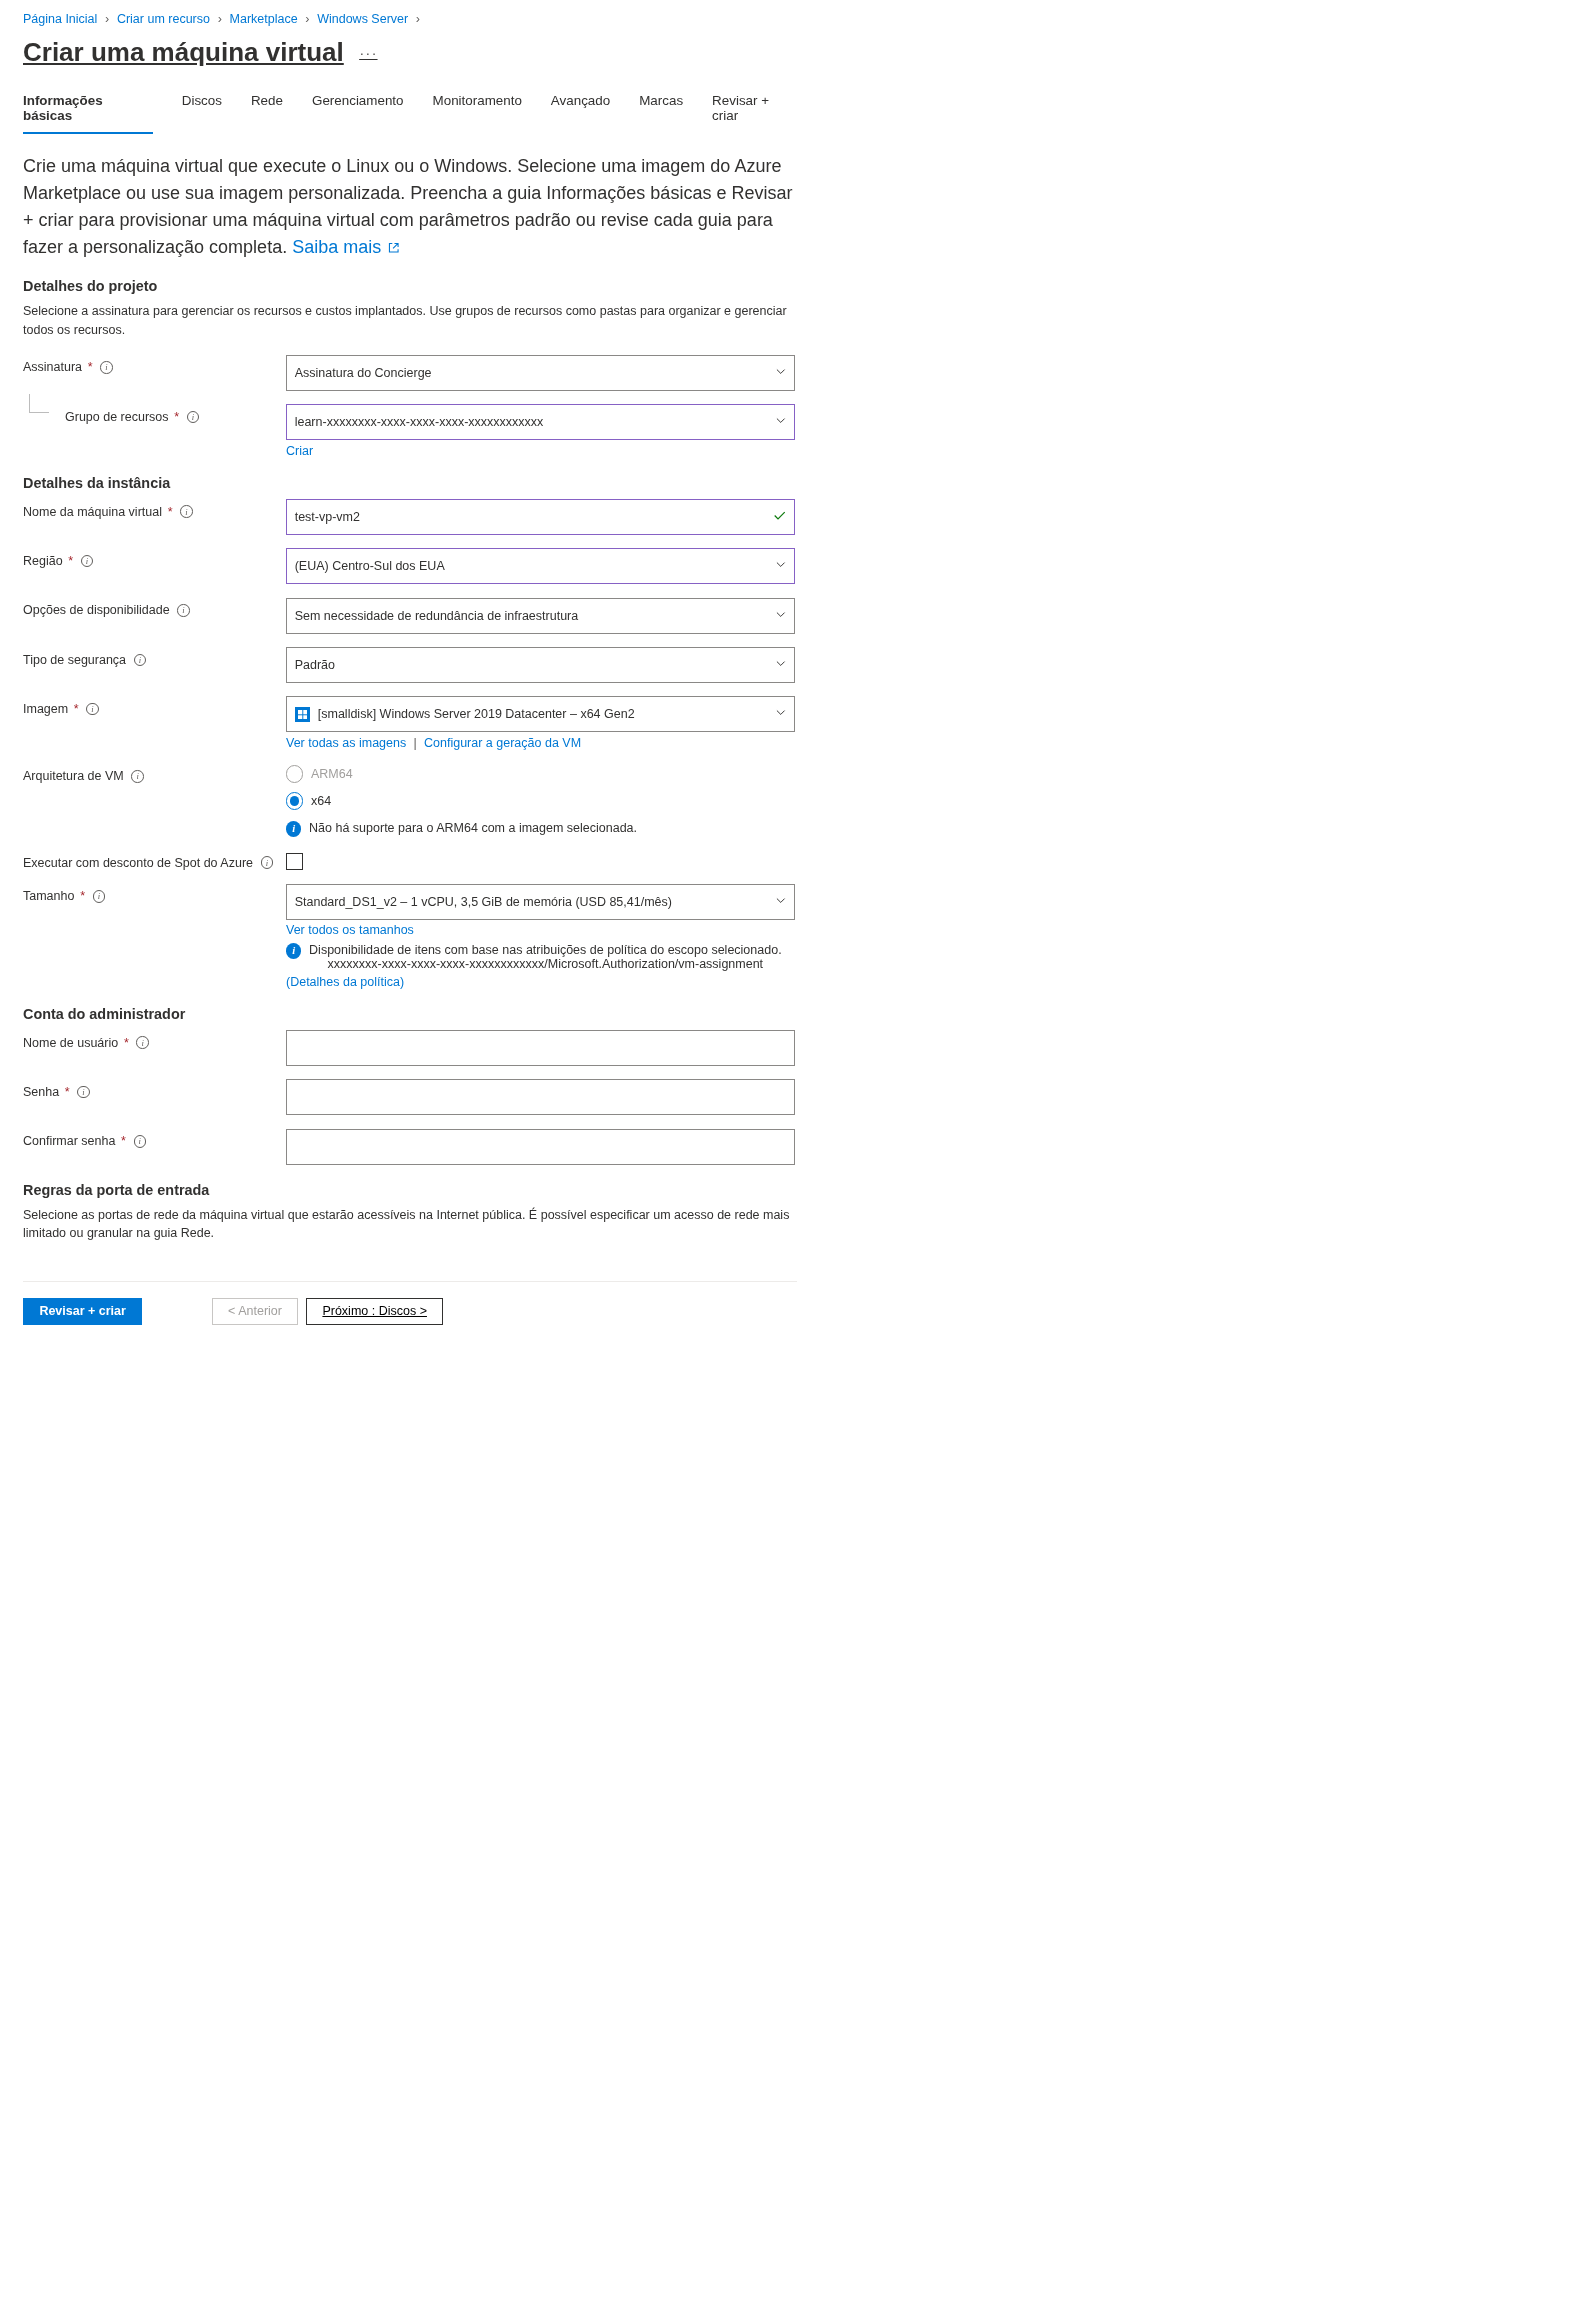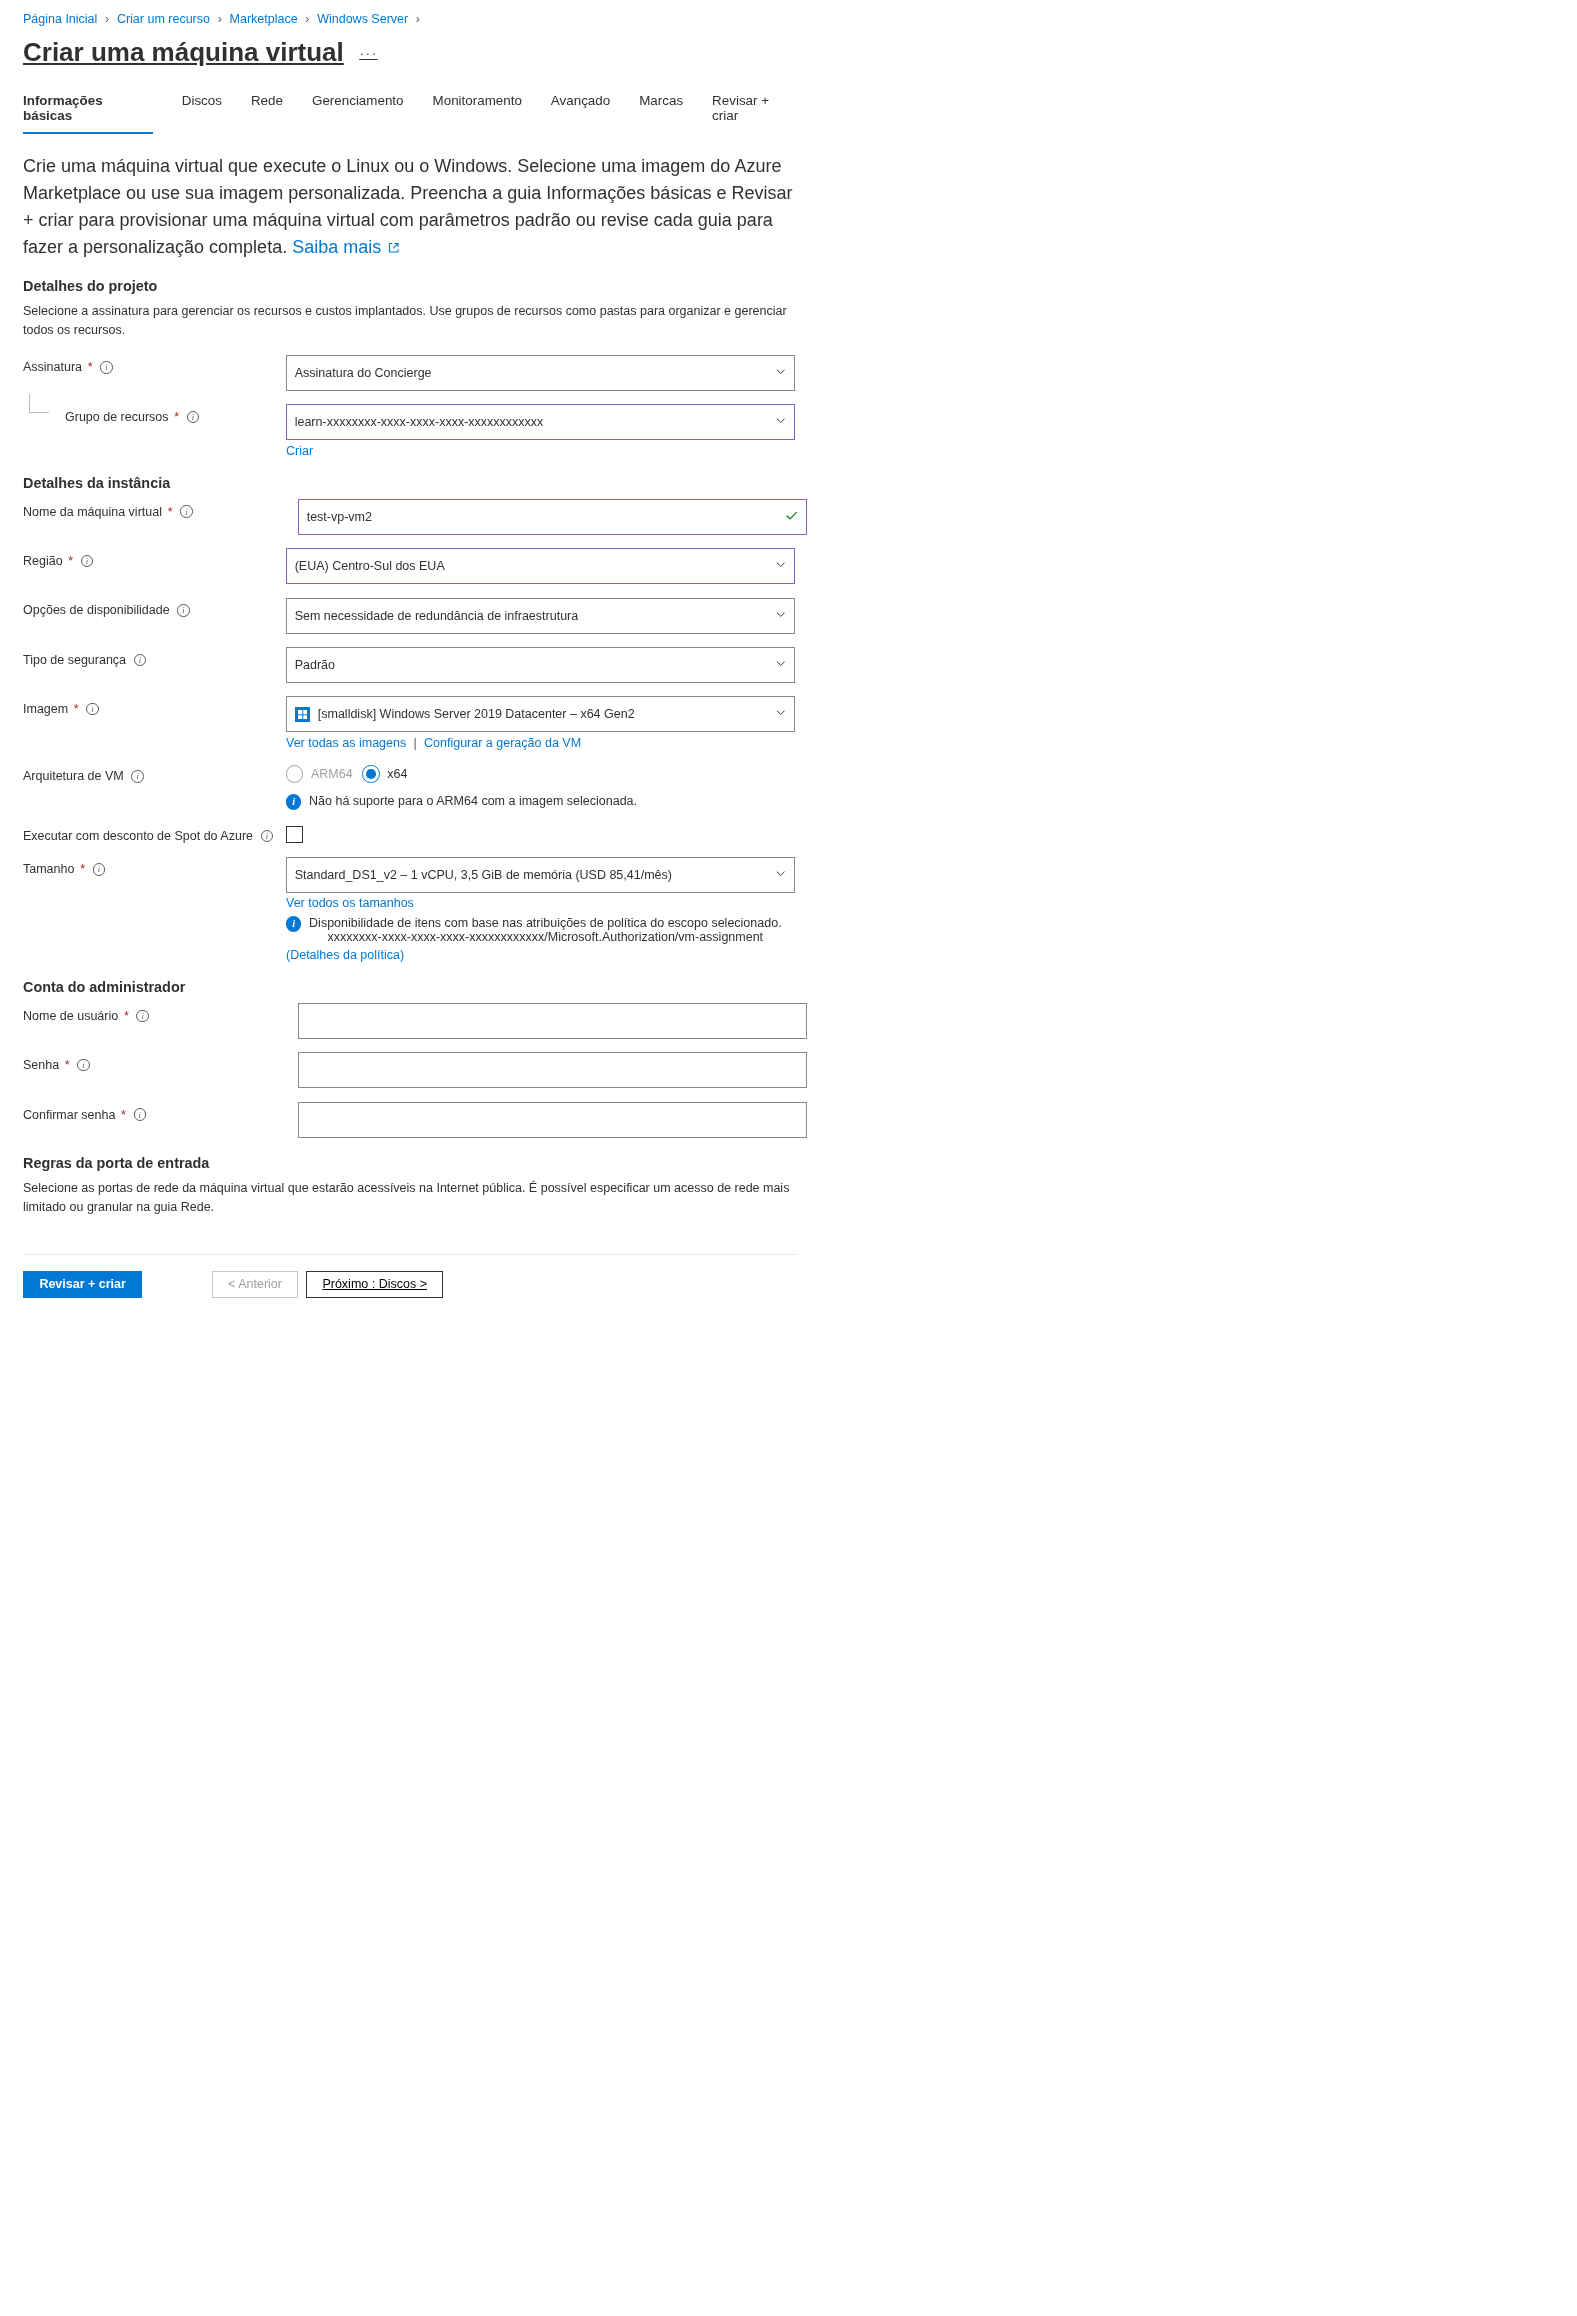--- a/index.html
+++ b/index.html
@@ -46,34 +46,34 @@
   .req { color: #a4262c; margin-left: 1.9px; }
   .info-icn { width: 12.5px; height: 12.5px; display: inline-flex; align-items: center; justify-content: center; border: 1px solid #605e5c; border-radius: 50%; font-size: 8.6px; color: #605e5c; font-style: italic; font-family: Georgia, serif; cursor: pointer; margin-left: 3.8px; }
   .ctrl { flex: 1; max-width: 509px; }
 
   
   .select, .input {
     width: 100%; height: 36px; border: 1px solid #8a8886; padding: 0 27px 0 7.7px;
     font-size: 12.5px; background: #fff; position: relative; display: flex; align-items: center;
     cursor: pointer;
   }
-  .input { cursor: text; margin-left: 12px; }
+  .input { cursor: text; }
   .select.purple, .input.purple { border-color: #8661c5; }
   .select .chev { position: absolute; right: 7.7px; top: 50%; transform: translateY(-50%); }
   .chev svg { width: 11.5px; height: 11.5px; }
   .input .ok { position: absolute; right: 7.7px; top: 50%; transform: translateY(-50%); color: #107c10; }
   .input .ok svg { width: 13.4px; height: 13.4px; }
   .select .img-icn { width: 15.4px; height: 15.4px; background: #0078d4; color: #fff; display: inline-flex; align-items: center; justify-content: center; margin-right: 7.7px; flex-shrink: 0; }
   .select .img-icn svg { width: 9.6px; height: 9.6px; }
 
   .sublink { font-size: 12.5px; margin-top: 3.8px; }
   .sublink .pipe { color: #605e5c; margin: 0 3.8px; }
 
   
-  .radio-group { display: flex; flex-direction: row; gap: 9.6px; padding-top: 1.9px; }
+  .radio-group { display: flex; flex-direction: column; gap: 9.6px; padding-top: 1.9px; justify-content: flex-end; }
   .radio { display: flex; align-items: center; gap: 7.7px; font-size: 12.5px; }
   .radio .r {
     width: 17.3px; height: 17.3px; border: 1px solid #323130; border-radius: 50%;
     display: inline-flex; align-items: center; justify-content: center;
   }
   .radio.disabled .r { border-color: #a19f9d; }
   .radio.disabled { color: #a19f9d; }
   .radio.checked .r { border-color: #0078d4; }
   .radio.checked .r::after { content: ""; width: 9.6px; height: 9.6px; background: #0078d4; border-radius: 50%; }
 

